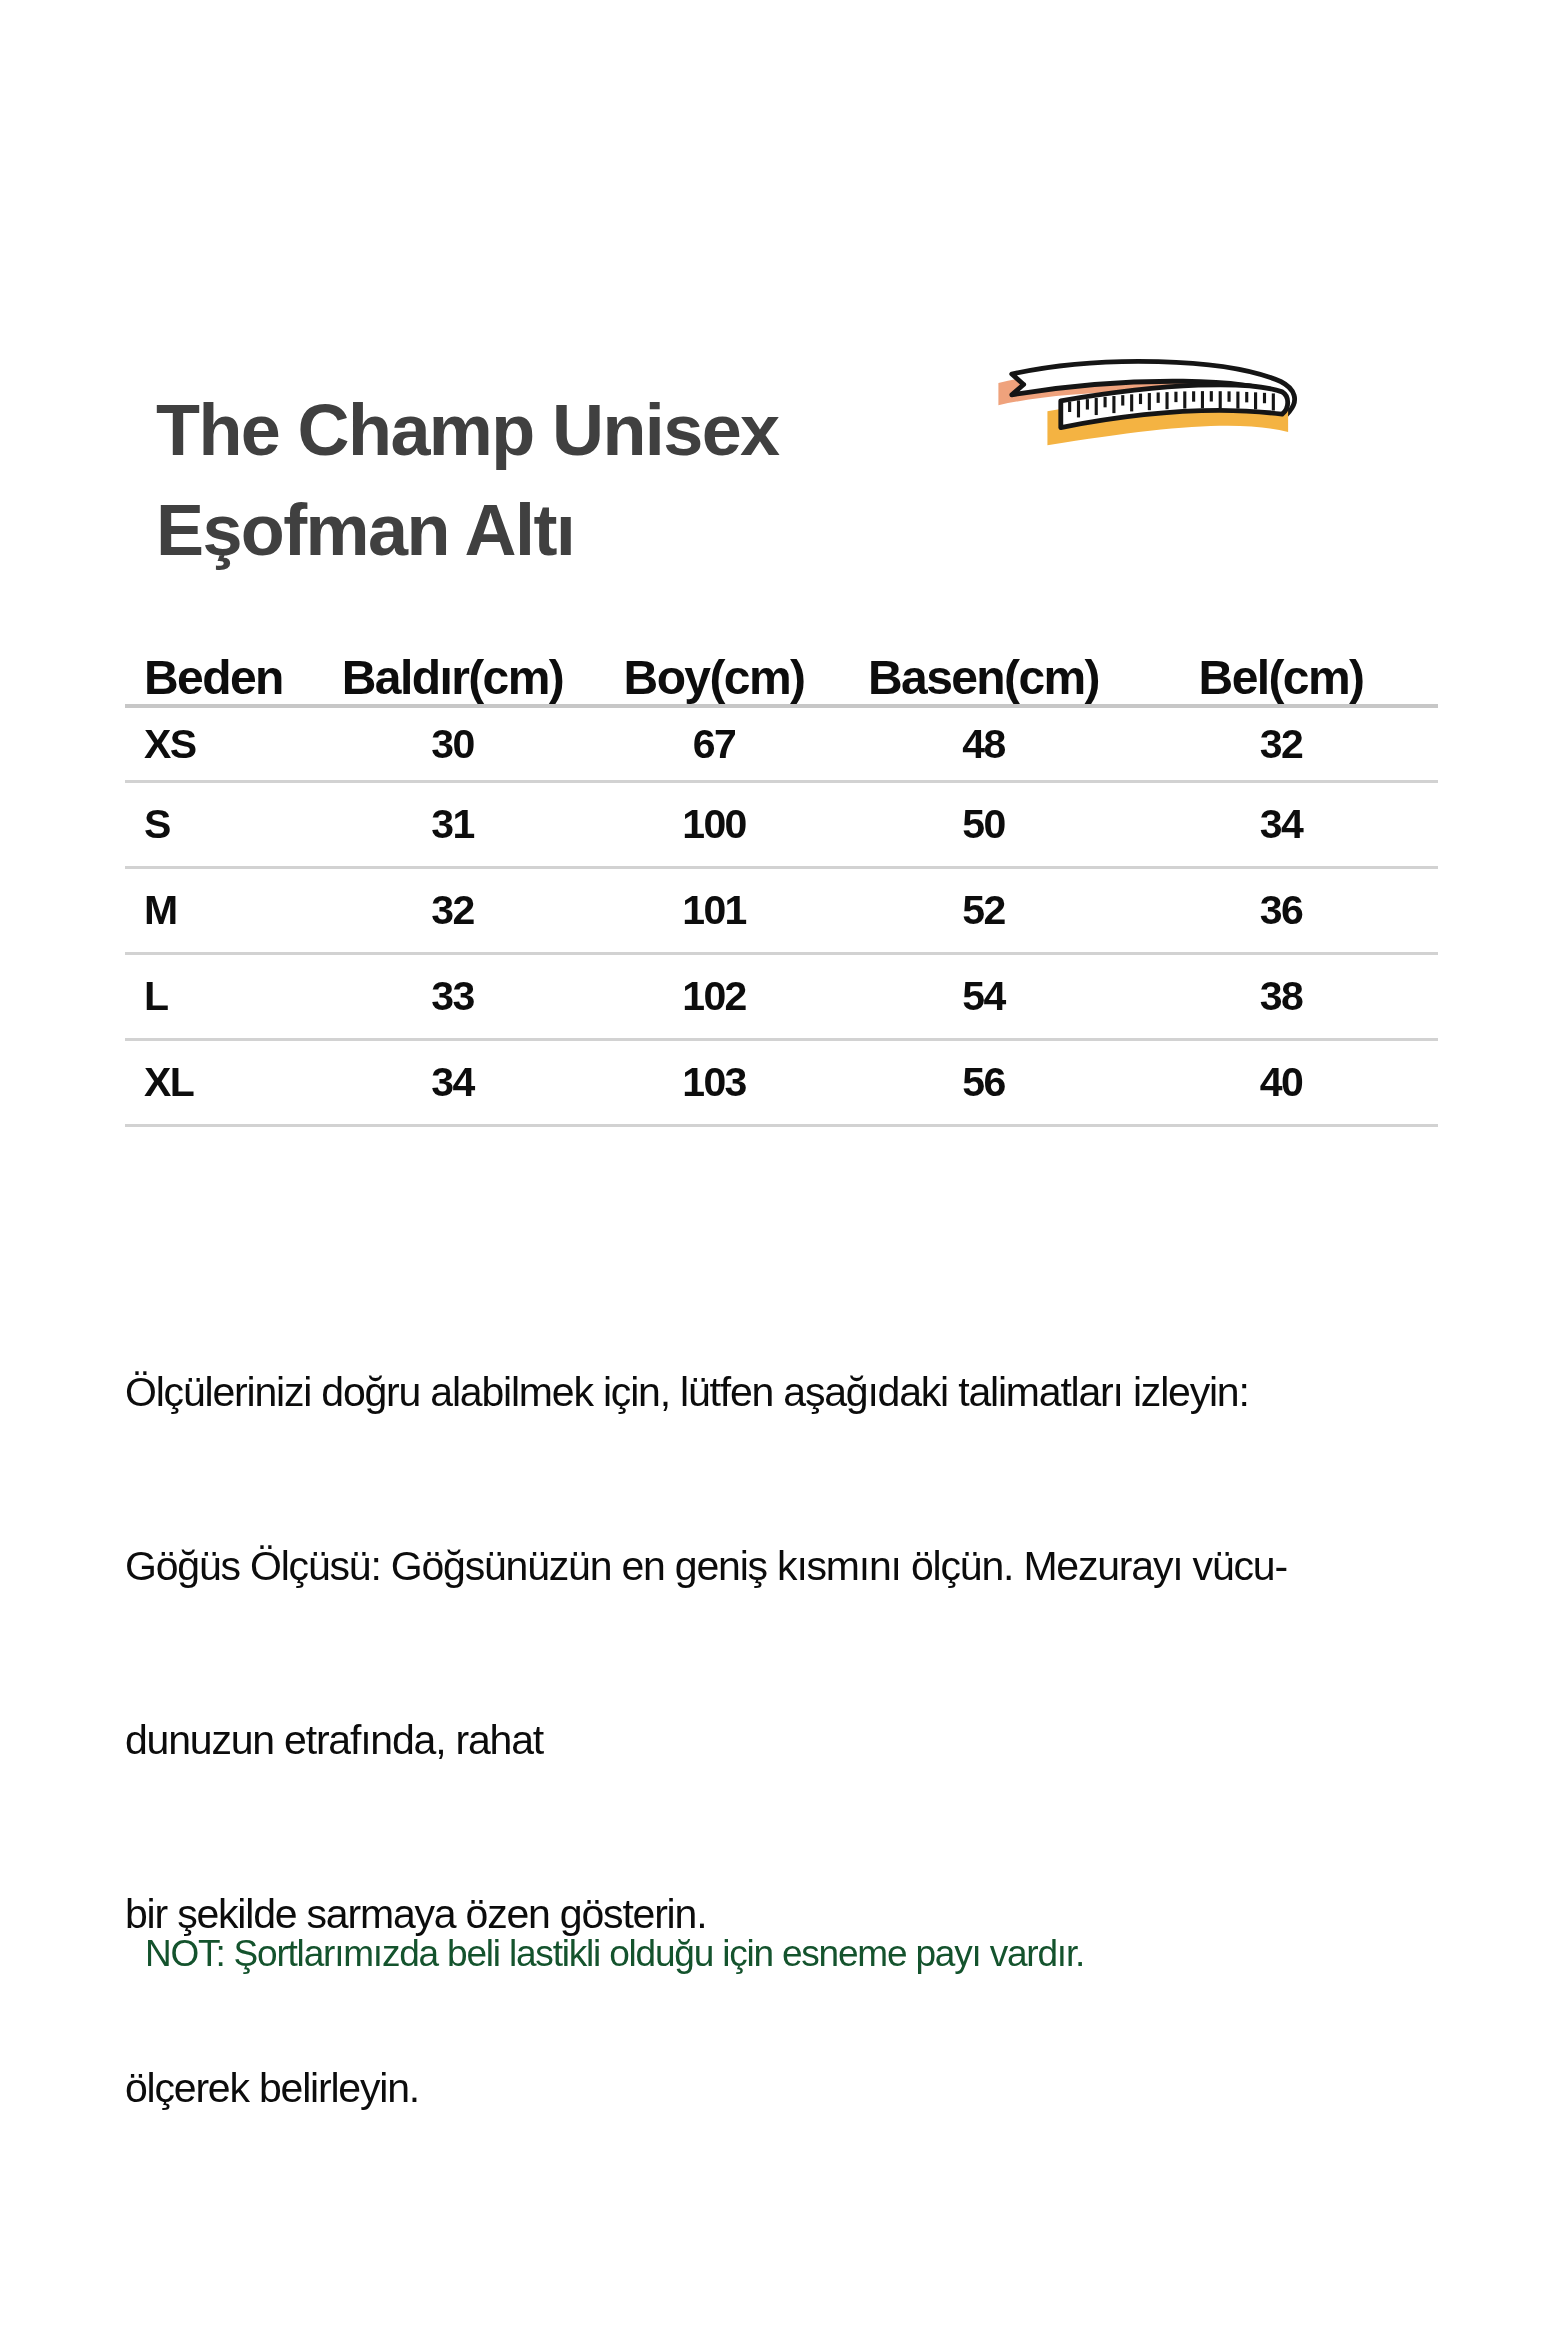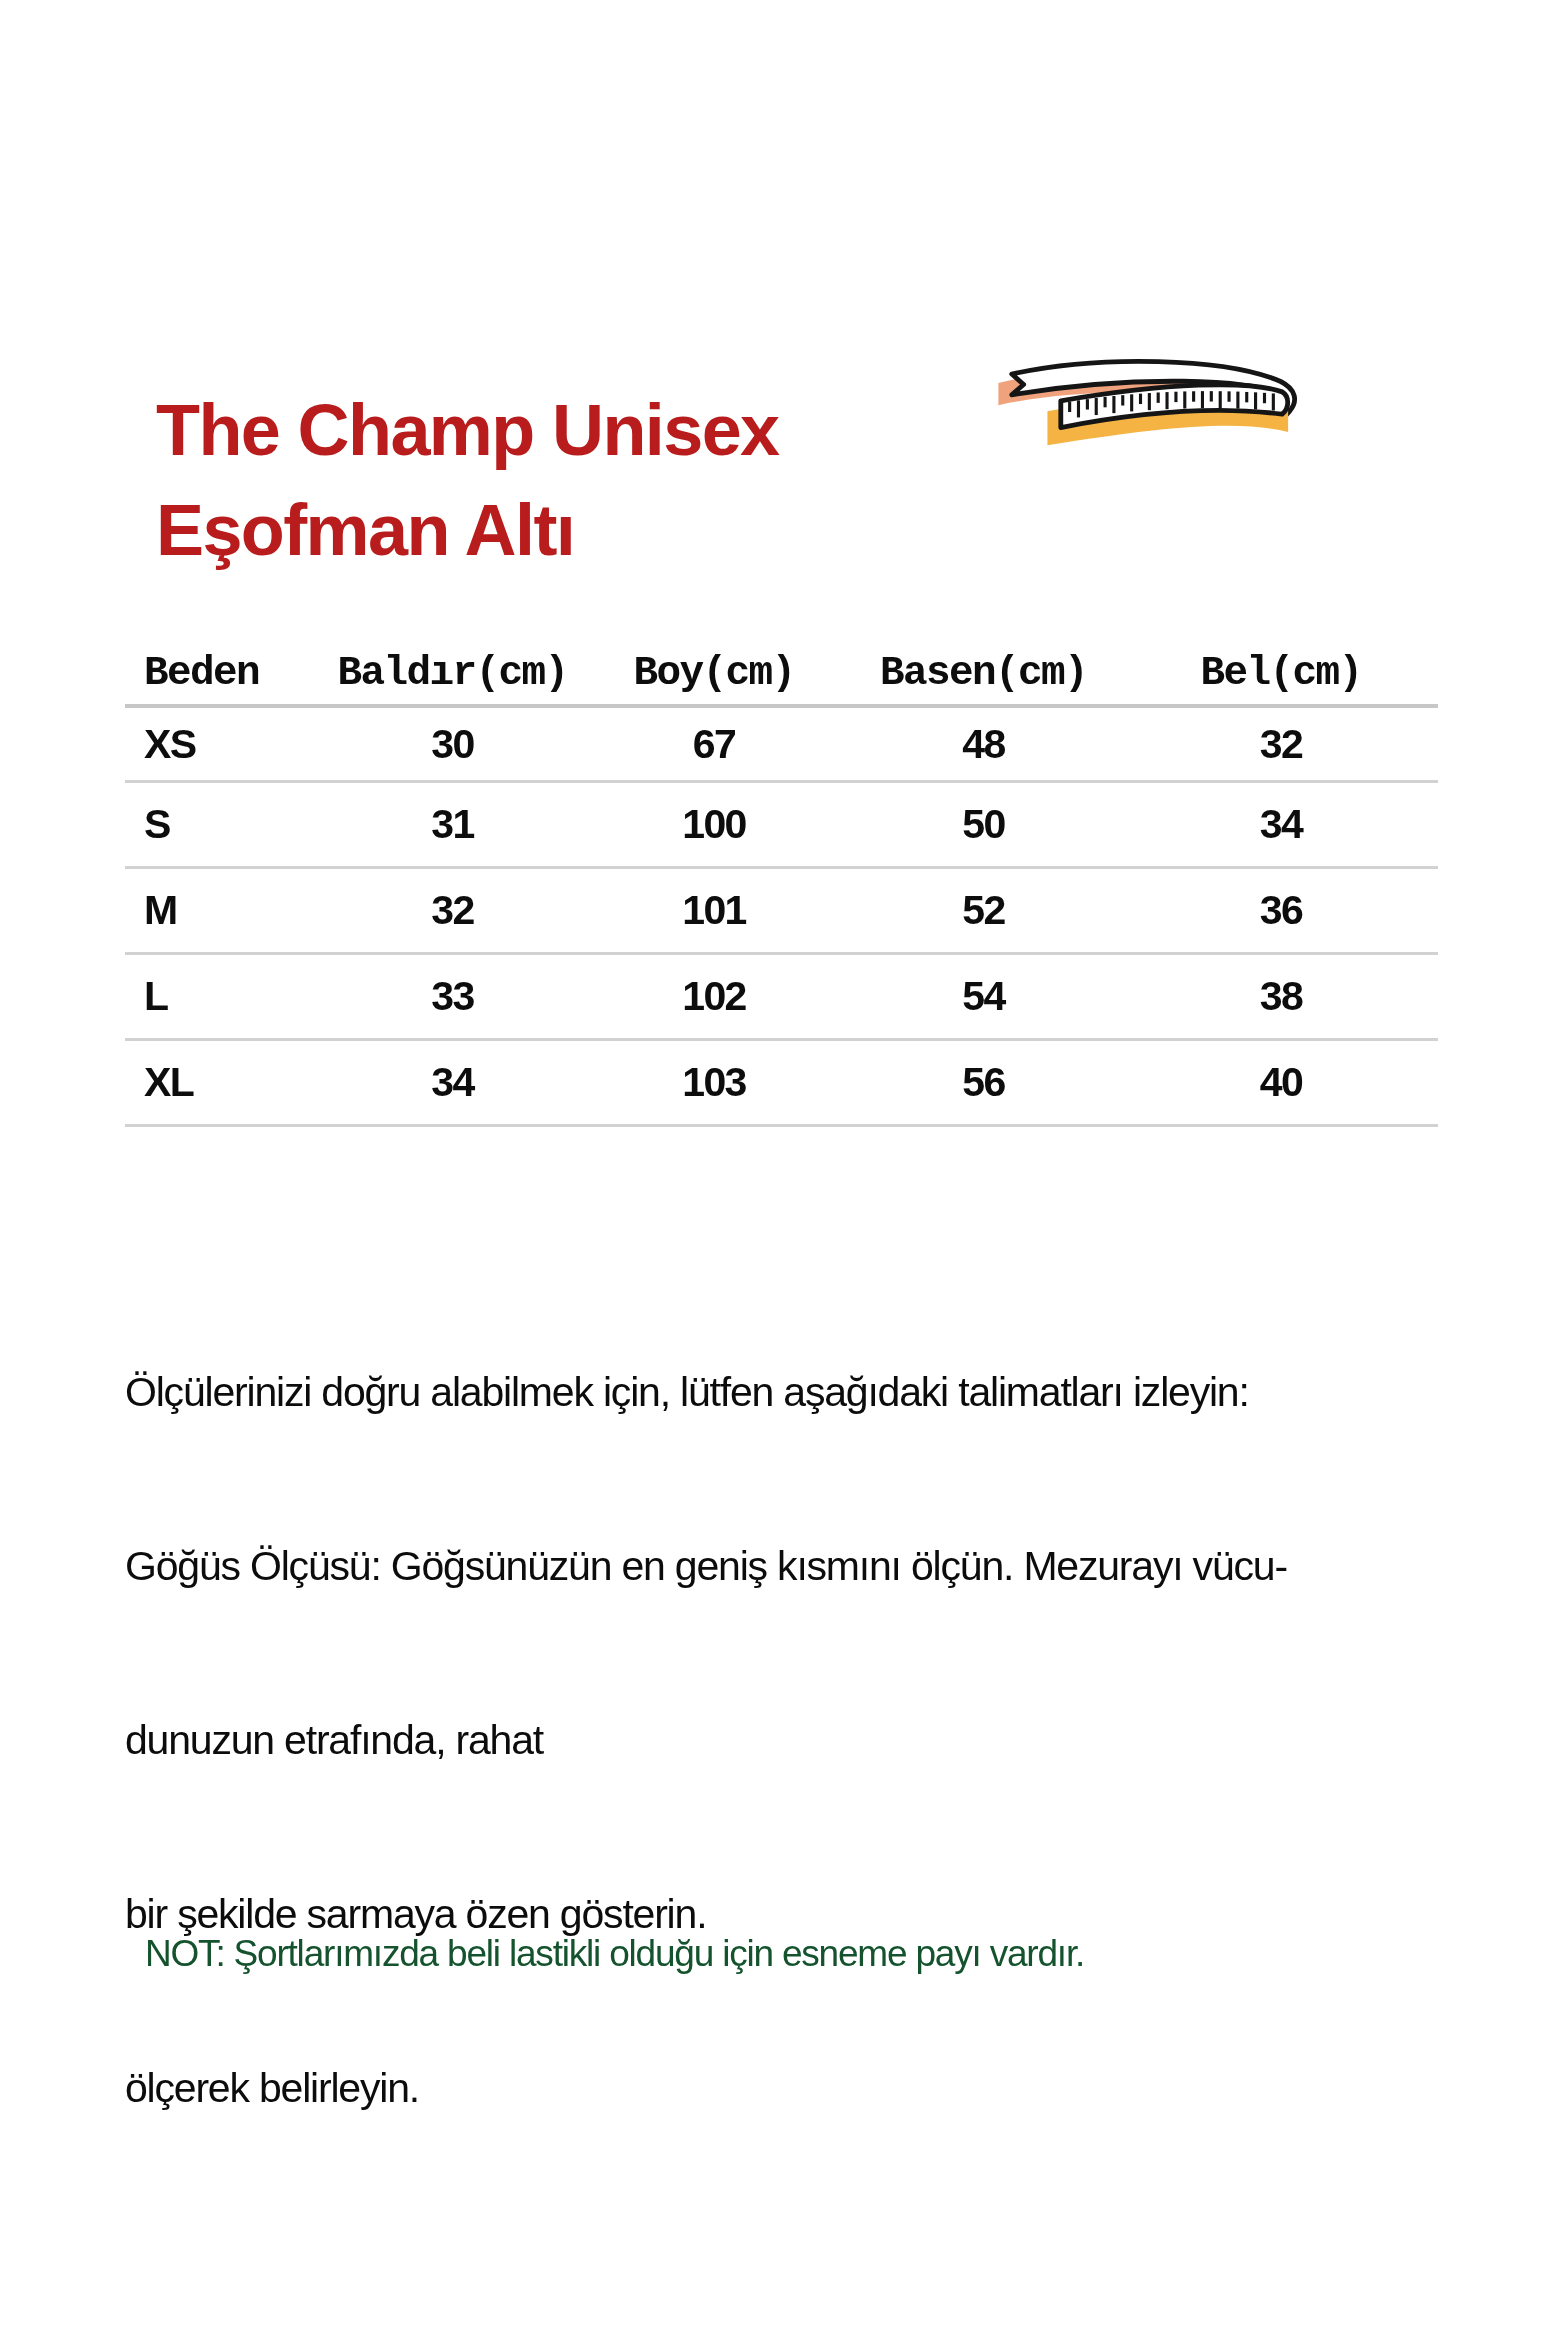--- a/index.html
+++ b/index.html
@@ -16,21 +16,21 @@
 
   
   .title {
     position: absolute;
     left: 156px;
     top: 332px;
     font-size: 72px;
     line-height: 100px;
     font-weight: 700;
     letter-spacing: -1.6px;
-    color: #b91c1c;
+    color: #404040;
   }
 
   
   .tape-wrap {
     position: absolute;
     left: 988px;
     top: 348px;
     width: 312px;
     height: 113px;
   }
@@ -43,25 +43,24 @@
     width: 1313px;
   }
   .t-row {
     display: grid;
     grid-template-columns: 195px 265px 258px 281px 314px;
     align-items: center;
   }
   .t-head {
     height: 58px;
     border-bottom: 4.7px solid #c7c7c7;
-    font-size: 41px;
+    font-size: 48px;
     font-weight: 700;
     letter-spacing: -1.6px;
     align-items: end;
-    font-family: Liberation Mono, monospace;
   }
   .t-head .t-cell { padding-bottom: 9.4px; }
   .t-data {
     height: 86px;
     border-bottom: 3.9px solid #d2d2d2;
     font-size: 41px;
     font-weight: 700;
     letter-spacing: -1.6px;
   }
   .t-data.first { height: 75px; }

